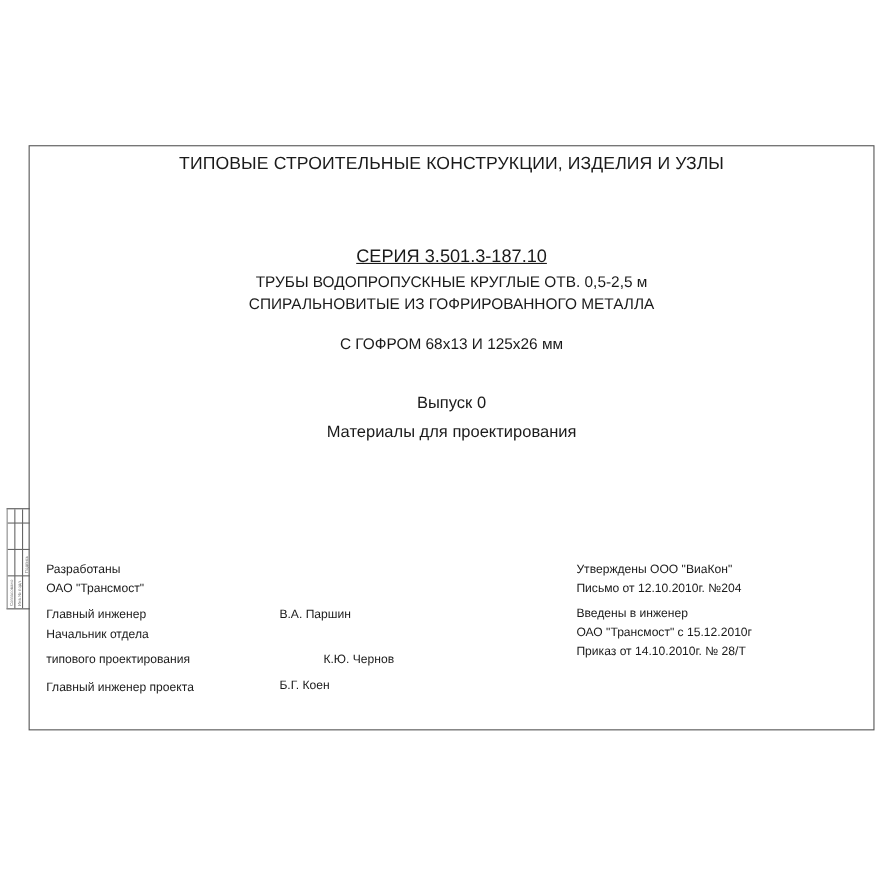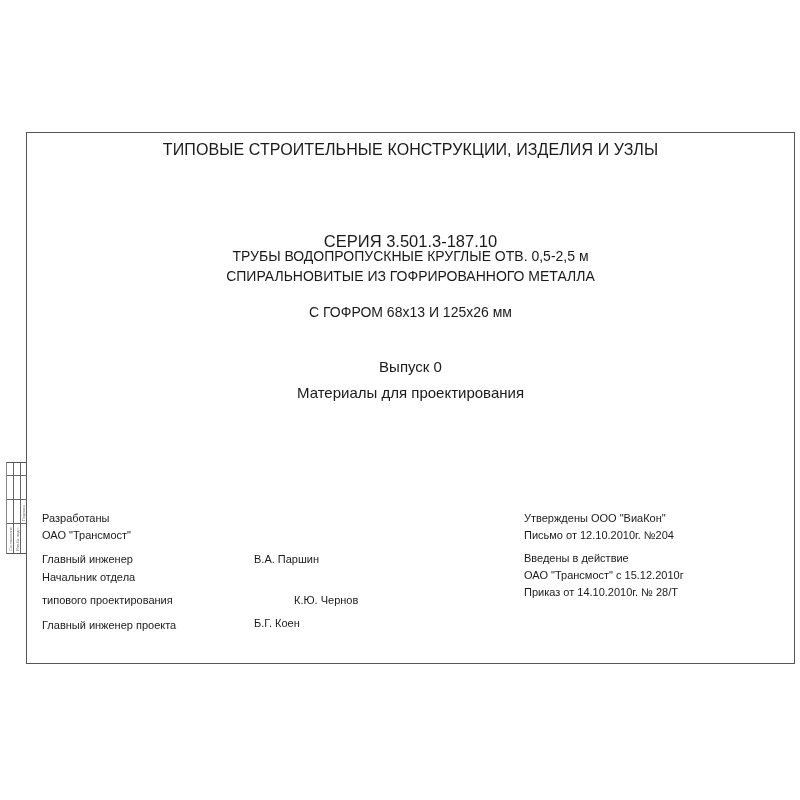--- a/index.html
+++ b/index.html
@@ -7,21 +7,21 @@
            font-family: "Liberation Sans", sans-serif; color: #1a1a1a; }
     .frame { position: absolute; left: 26px; top: 132px; width: 769px; height: 532px;
              border: 1px solid #555555; box-sizing: border-box; }
     .stub { position: absolute; left: 6px; top: 462px; width: 21px; height: 92px;
             border-top: 1px solid #555; border-bottom: 1px solid #555; border-left: 1px solid #888; box-sizing: border-box; }
     .stub .vl { position: absolute; top: 0; bottom: 0; width: 0; border-left: 1px solid #666; }
     .stub .hl { position: absolute; left: 0; right: 0; height: 0; border-top: 1px solid #666; }
     .stub .rot { position: absolute; font-size: 4px; color: #777; transform: rotate(-90deg); transform-origin: left top; white-space: nowrap; }
     .center { position: absolute; left: 26px; width: 769px; text-align: center; white-space: nowrap; }
     .header { top: 141px; font-size: 16px; letter-spacing: 0.1px; }
-    .series { top: 232px; font-size: 16.5px; }
+    .series { top: 224px; font-size: 16.5px; text-decoration: underline; }
     .title-line { font-size: 14px; }
     .t1 { top: 248px; } .t2 { top: 268px; } .t3 { top: 304px; text-align: center; }
     .issue { top: 358px; font-size: 15px; }
     .subtitle { top: 384px; font-size: 15px; }
     .txt { position: absolute; font-size: 11px; white-space: nowrap; }
   </style>
 </head>
 <body>
 
 <div class="frame"></div>
@@ -54,15 +54,15 @@
 <div class="txt" style="left:42px; top:571px;">Начальник отдела</div>
 <div class="txt" style="left:42px; top:594px;">типового проектирования</div>
 <div class="txt" style="left:254px; top:594px;padding-left:40px;">К.Ю. Чернов</div>
 
 <div class="txt" style="left:42px; top:619px;">Главный инженер проекта</div>
 <div class="txt" style="left:254px; top:617px;">Б.Г. Коен</div>
 
 <div class="txt" style="left:524px; top:512px;">Утверждены ООО "ВиаКон"</div>
 <div class="txt" style="left:524px; top:529px;">Письмо от 12.10.2010г. №204</div>
 
-<div class="txt" style="left:524px; top:552px;">Введены в действие</div>
+<div class="txt" style="left:524px; top:552px;">Введены в инженер</div>
 <div class="txt" style="left:524px; top:569px;">ОАО "Трансмост" с  15.12.2010г</div>
 <div class="txt" style="left:524px; top:586px;">Приказ от 14.10.2010г. № 28/Т</div>
 
 </body></html>

